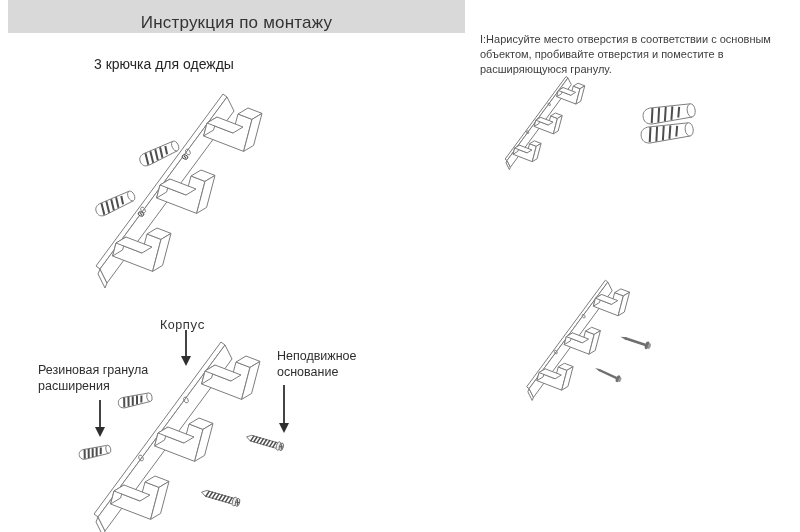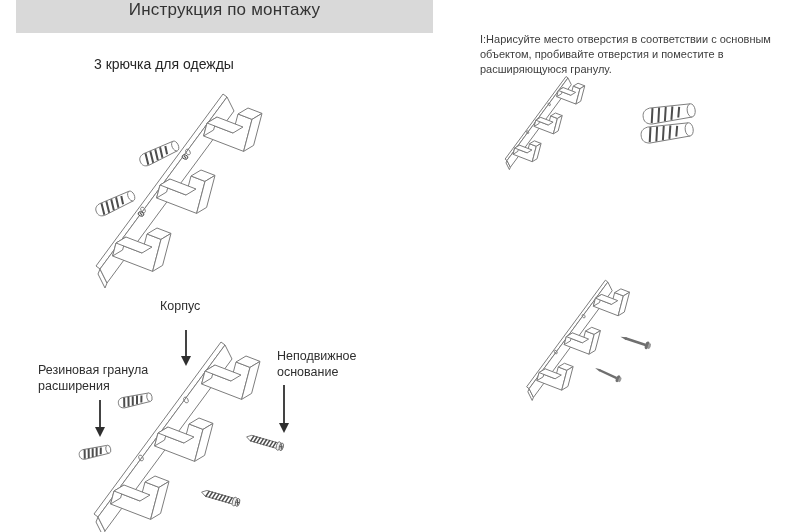--- a/index.html
+++ b/index.html
@@ -1,36 +1,36 @@
 <!DOCTYPE html>
 <html><head>
 <meta charset="utf-8">
 <style>
   html,body{margin:0;padding:0;background:#fff;}
   .page{
     position:relative; width:800px; height:532px; overflow:hidden;
     background:#fff; font-family:"Liberation Sans", sans-serif; color:#333;
   }
   .header-bar{
-    position:absolute; left:16px; top:0; width:417px; height:33px;
-    background:#d9d9d9; display:flex; align-items:flex-start; justify-content:center;
+    position:absolute; left:8px; top:0; width:457px; height:33px;
+    background:#d9d9d9; display:flex; align-items:flex-end; justify-content:center;
   }
   .header-title{ font-size:17px; color:#333; letter-spacing:.2px; }
   .subtitle{
     position:absolute; left:94px; top:56px; font-size:14px; color:#262626;
   }
   .step-text{
     position:absolute; font-size:11px; line-height:15px; color:#3d3d3d; width:320px;
   }
   .step-1{ left:480px; top:32px; }
   .step-2{ left:480px; top:230px; }
   .lbl{
     position:absolute; font-size:12.5px; line-height:16px; color:#2e2e2e;
   }
-  .lbl-korpus{ left:160px; top:298px; }
+  .lbl-korpus{ left:160px; top:318px;font-family:Liberation Mono, monospace; }
   .lbl-granule{ left:38px; top:362px; width:112px; }
   .lbl-base{ left:277px; top:348px; width:92px; }
   .diagram{ position:absolute; }
   .d-main{ left:85px; top:88px; }
   .d-parts{ left:25px; top:300px; }
   .d-step1{ left:495px; top:70px; }
   .d-step2{ left:505px; top:265px; }
 </style>
 </head>
 <body>

